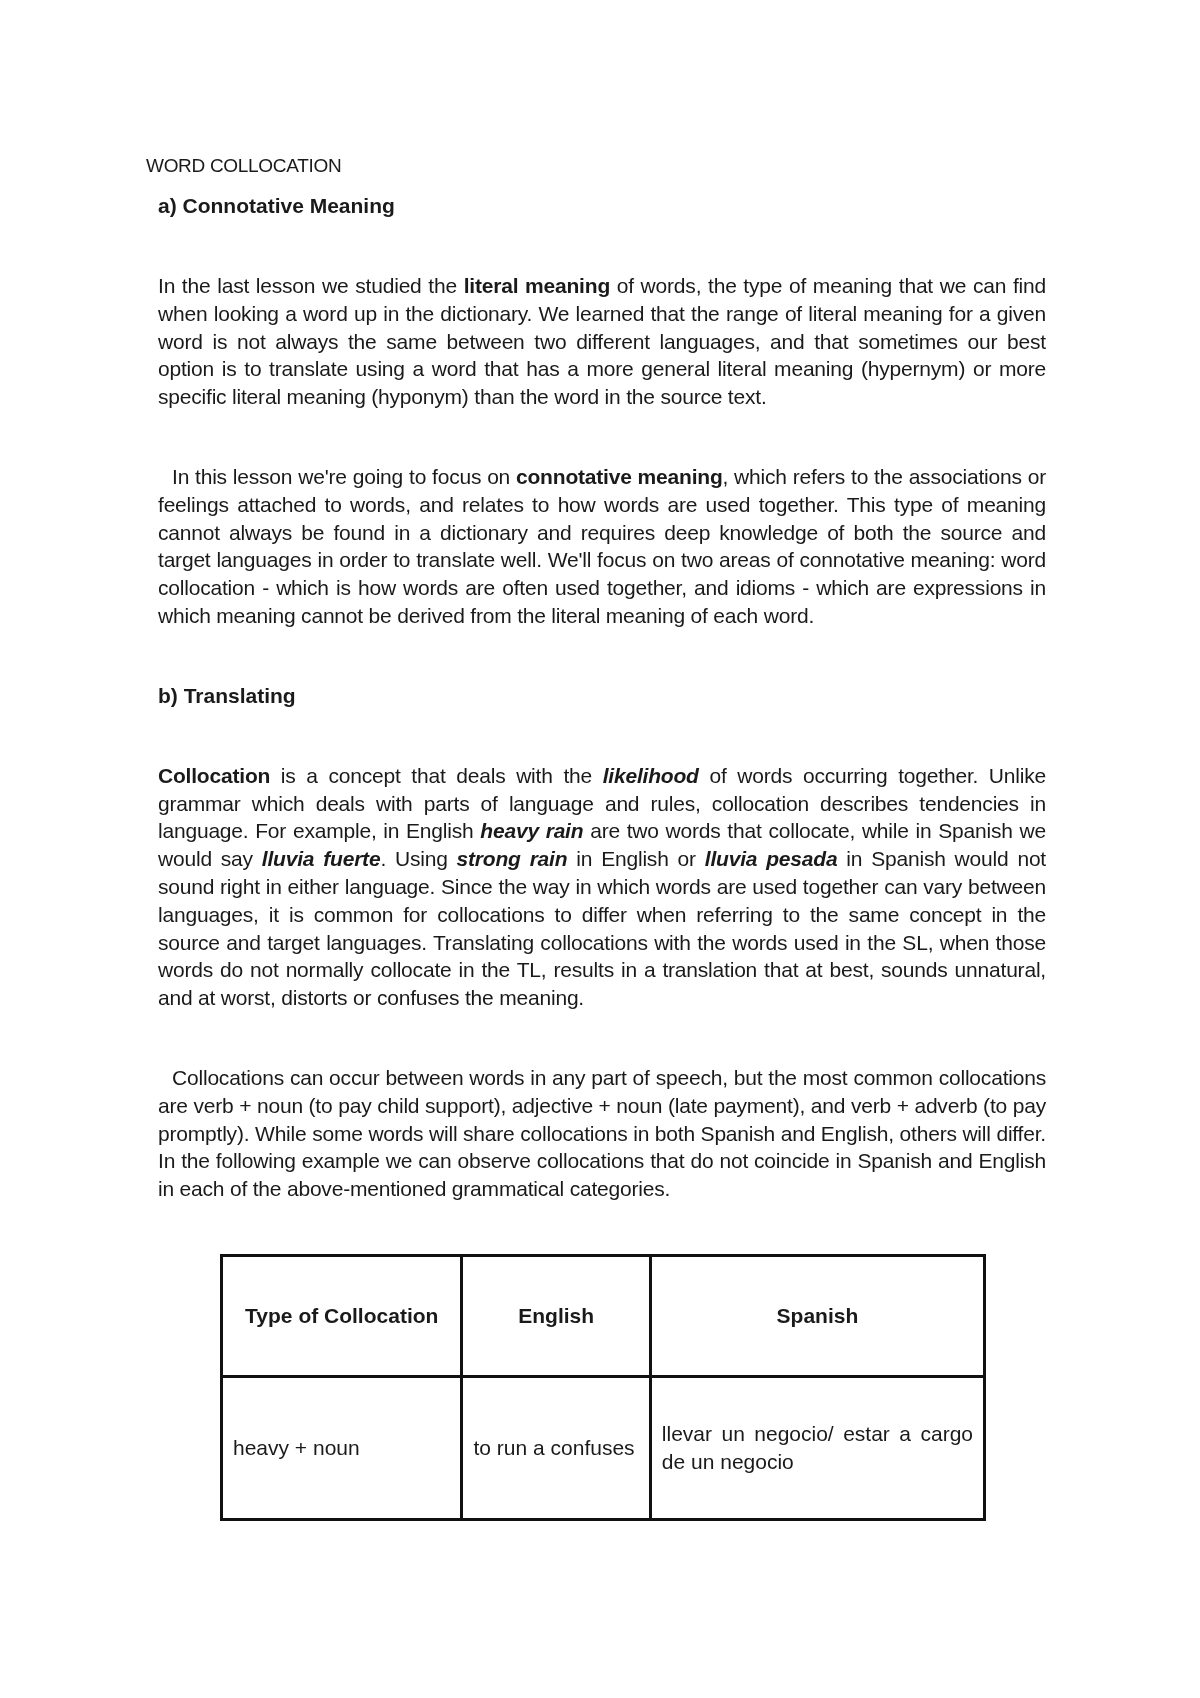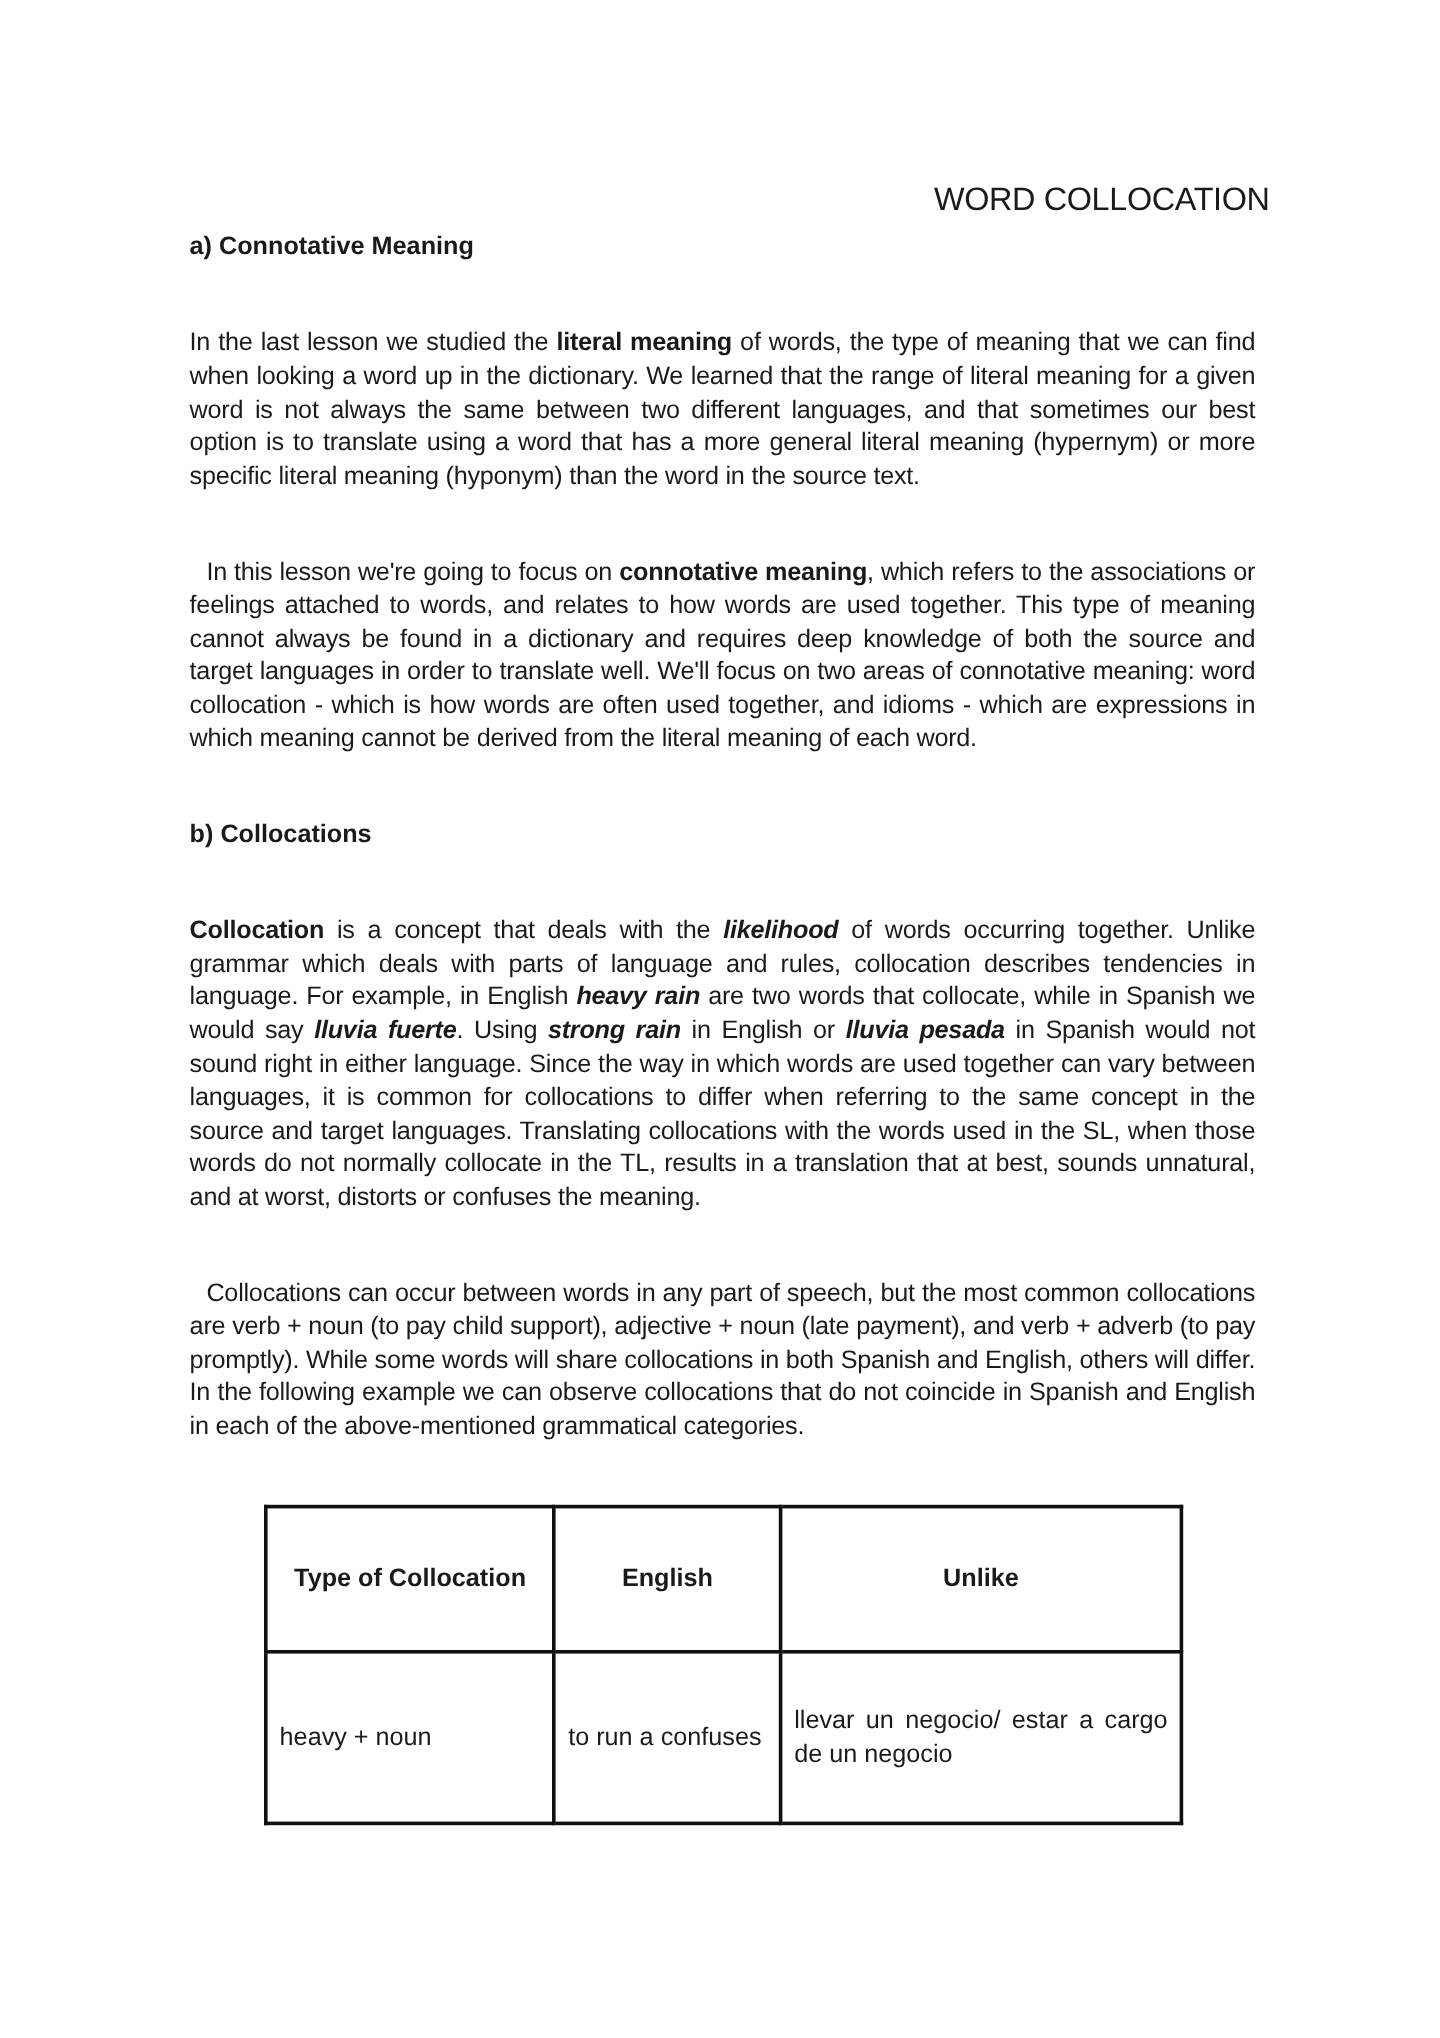--- a/index.html
+++ b/index.html
@@ -15,22 +15,22 @@
       color: #1a1a1a;
       font-family: "Liberation Sans", "DejaVu Sans", sans-serif;
     }
     .page {
       position: absolute;
       left: 146px;
       top: 152px;
       width: 912px;
     }
     .doc-title {
-      text-align: right;
-      font-size: 27px;
+      text-align: left;
+      font-size: 19px;
       line-height: 28px;
       margin: 0;
       font-weight: normal;
       letter-spacing: -0.3px;
     }
     .section-heading {
       font-size: 21px;
       line-height: 28px;
       font-weight: bold;
       margin: 12px;
@@ -95,41 +95,41 @@
 
   <h2 class="section-heading">a) Connotative Meaning</h2>
   <div class="gap-after-heading"></div>
 
   <p class="para"><span>In the last lesson we studied the </span><b>literal meaning</b><span> of words, the type of meaning that we can find when looking a word up in the dictionary. We learned that the range of literal meaning for a given word is not always the same between two different languages, and that sometimes our best option is to translate using a word that has a more general literal meaning (hypernym) or more specific literal meaning (hyponym) than the word in the source text.</span></p>
   <div class="gap-para"></div>
 
   <p class="para indent"><span>In this lesson we're going to focus on </span><b>connotative meaning</b><span>, which refers to the associations or feelings attached to words, and relates to how words are used together. This type of meaning cannot always be found in a dictionary and requires deep knowledge of both the source and target languages in order to translate well. We'll focus on two areas of connotative meaning: word collocation - which is how words are often used together, and idioms - which are expressions in which meaning cannot be derived from the literal meaning of each word.</span></p>
   <div class="gap-section"></div>
 
-  <h2 class="section-heading">b) Collocations</h2>
+  <h2 class="section-heading">b) Translating</h2>
   <div class="gap-after-heading"></div>
 
   <p class="para"><b>Collocation</b><span> is a concept that deals with the </span><i>likelihood</i><span> of words occurring together. Unlike grammar which deals with parts of language and rules, collocation describes tendencies in language. For example, in English </span><i>heavy rain</i><span> are two words that collocate, while in Spanish we would say </span><i>lluvia fuerte</i><span>. Using </span><i>strong rain</i><span> in English or </span><i>lluvia pesada</i><span> in Spanish would not sound right in either language. Since the way in which words are used together can vary between languages, it is common for collocations to differ when referring to the same concept in the source and target languages. Translating collocations with the words used in the SL, when those words do not normally collocate in the TL, results in a translation that at best, sounds unnatural, and at worst, distorts or confuses the meaning.</span></p>
   <div class="gap-para"></div>
 
   <p class="para indent">Collocations can occur between words in any part of speech, but the most common collocations are verb + noun (to pay child support), adjective + noun (late payment), and verb + adverb (to pay promptly). While some words will share collocations in both Spanish and English, others will differ. In the following example we can observe collocations that do not coincide in Spanish and English in each of the above-mentioned grammatical categories.</p>
 </div>
 
 <div class="table-wrap">
   <table class="collocation-table">
     <colgroup>
       <col class="col1">
       <col class="col2">
       <col class="col3">
     </colgroup>
     <thead>
       <tr>
         <th>Type of Collocation</th>
         <th>English</th>
-        <th>Unlike</th>
+        <th>Spanish</th>
       </tr>
     </thead>
     <tbody>
       <tr>
         <td>heavy + noun</td>
         <td class="cell-justify">to run a confuses</td>
         <td class="cell-justify">llevar un negocio/ estar a cargo de un negocio</td>
       </tr>
     </tbody>
   </table>

